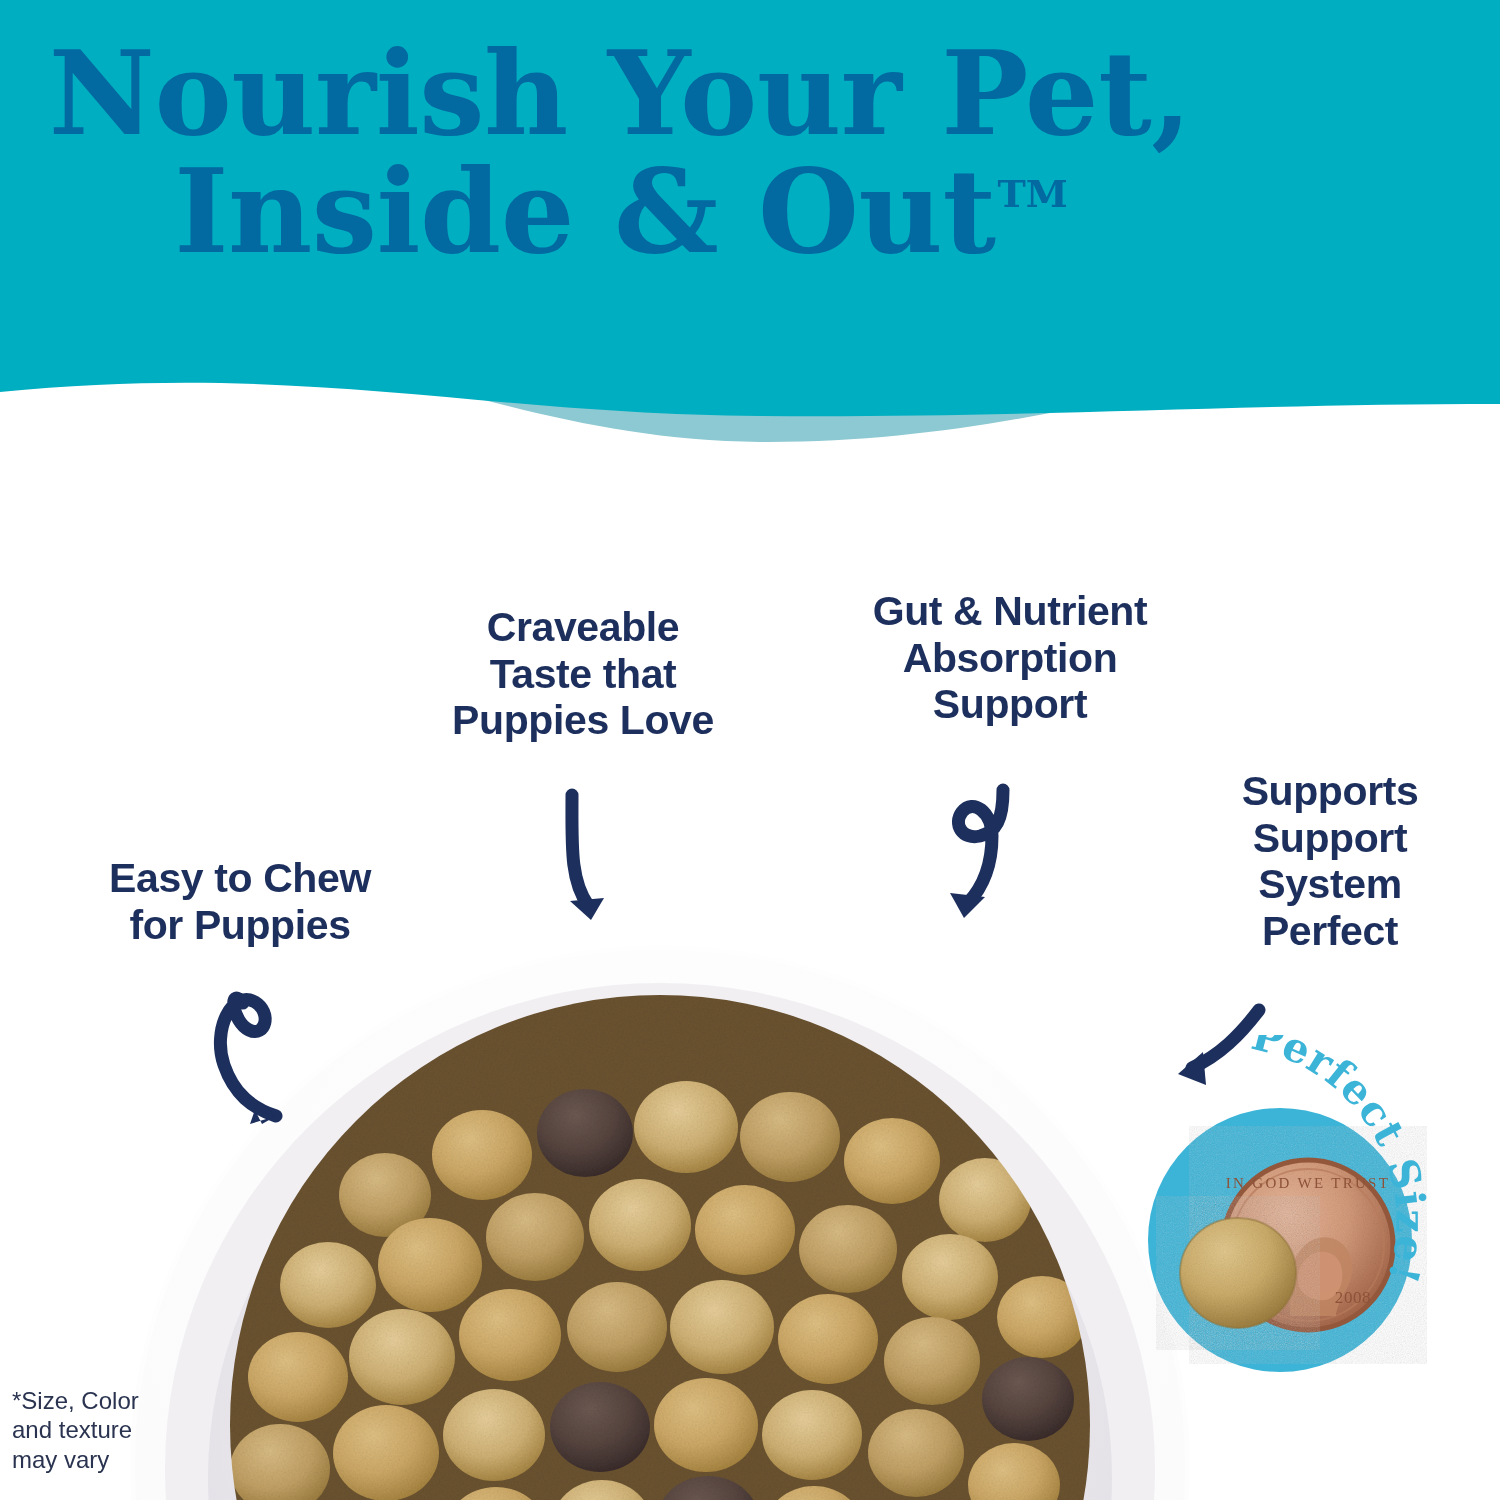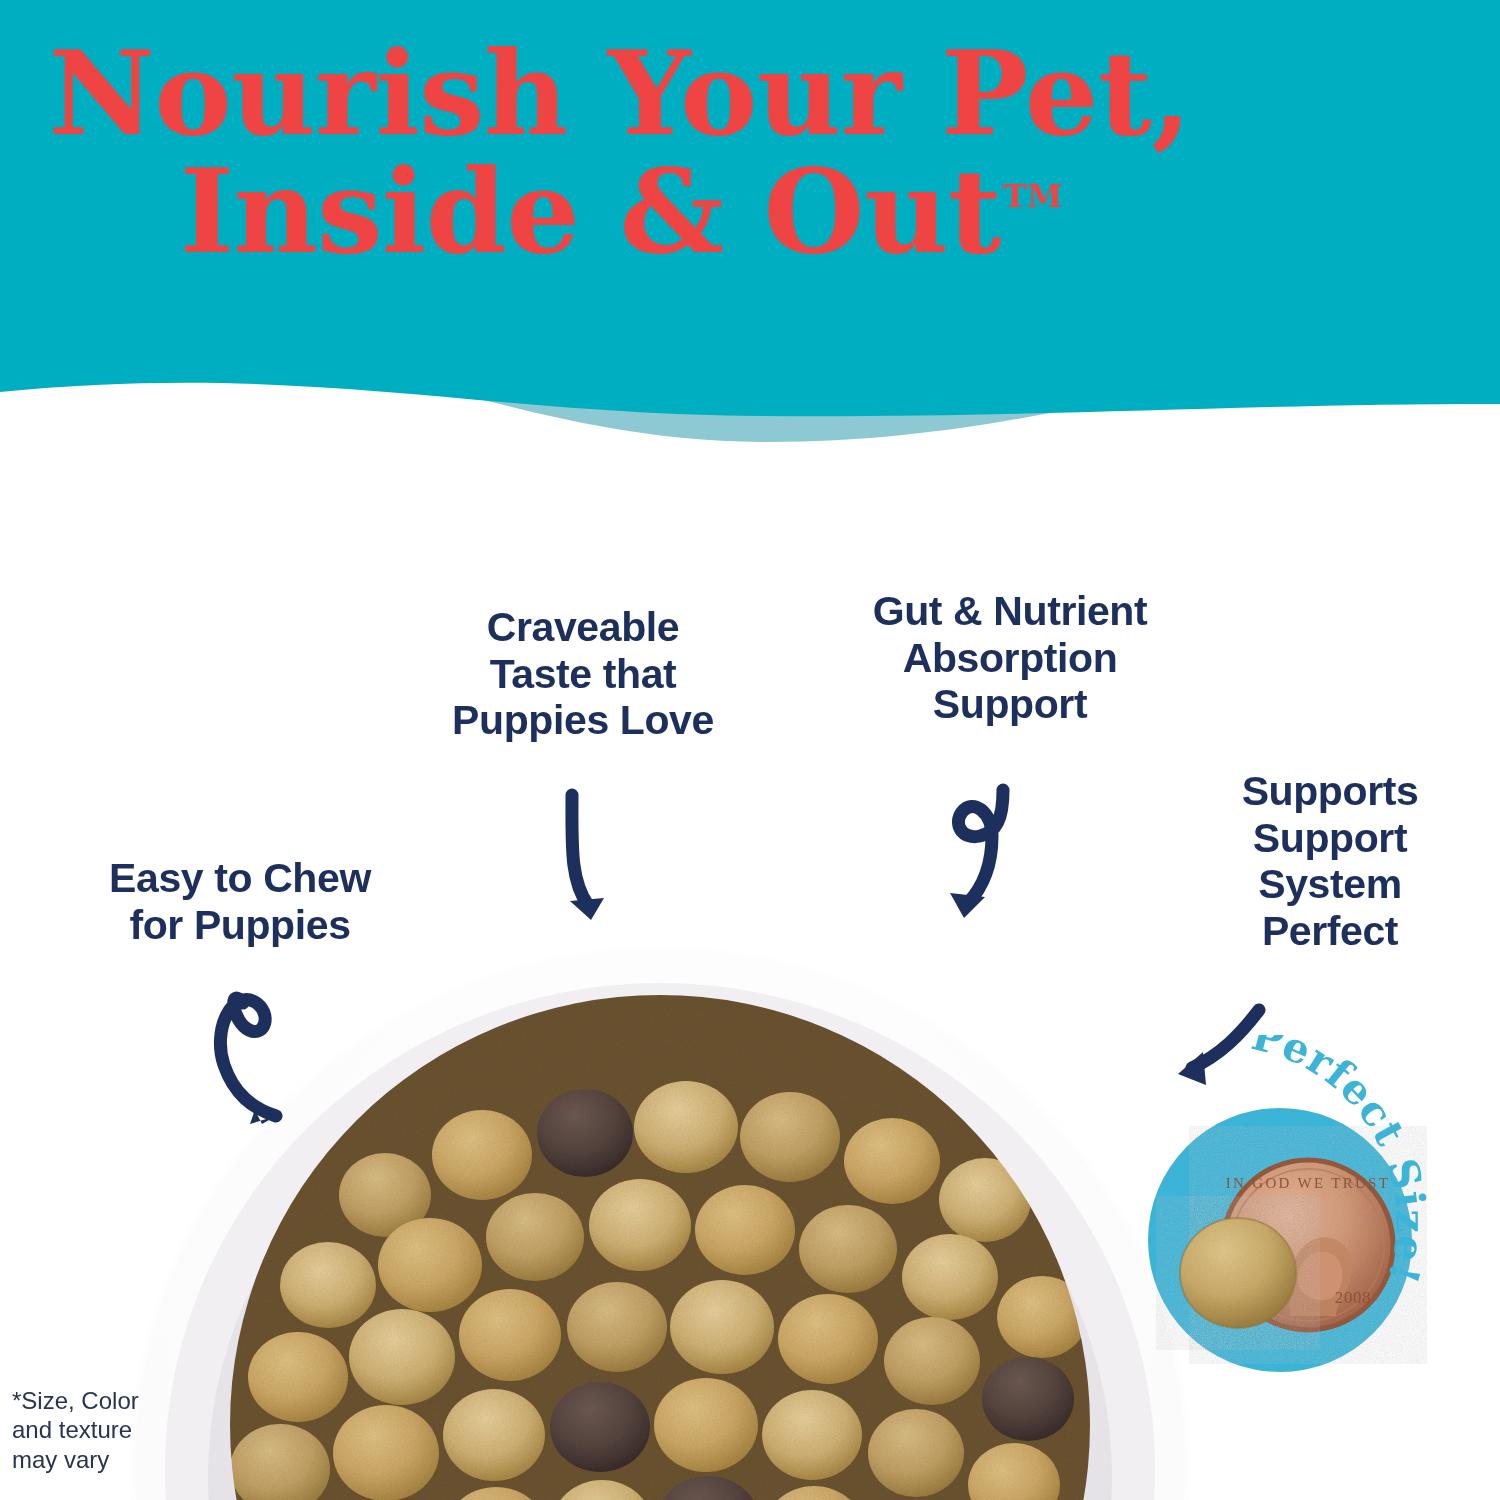--- a/index.html
+++ b/index.html
@@ -24,32 +24,32 @@
     width: 1500px; height: 460px;
     overflow: hidden;
   }
   #header-banner svg { display: block; width: 1500px; height: 460px; }
 
   #headline {
     position: absolute;
     left: 0; top: 34px;
     width: 1240px;
     text-align: center;
-    color: #ef4444;
+    color: #0369a1;
     font-family: "DejaVu Serif", "Liberation Serif", serif;
     font-weight: 700;
     letter-spacing: -0.5px;
     line-height: 1.02;
     pointer-events: none;
   }
   .headline-line { display: block; white-space: nowrap; }
   #headline-line1 { font-size: 116px; }
   #headline-line2 { font-size: 116px; }
   #headline-tm {
-    font-size: 32px;
+    font-size: 38px;
     vertical-align: super;
     position: relative;
     top: -34px;
     left: 2px;
     letter-spacing: 0px;
     font-weight: 700;
   }
 
   
   #bowl-photo {

